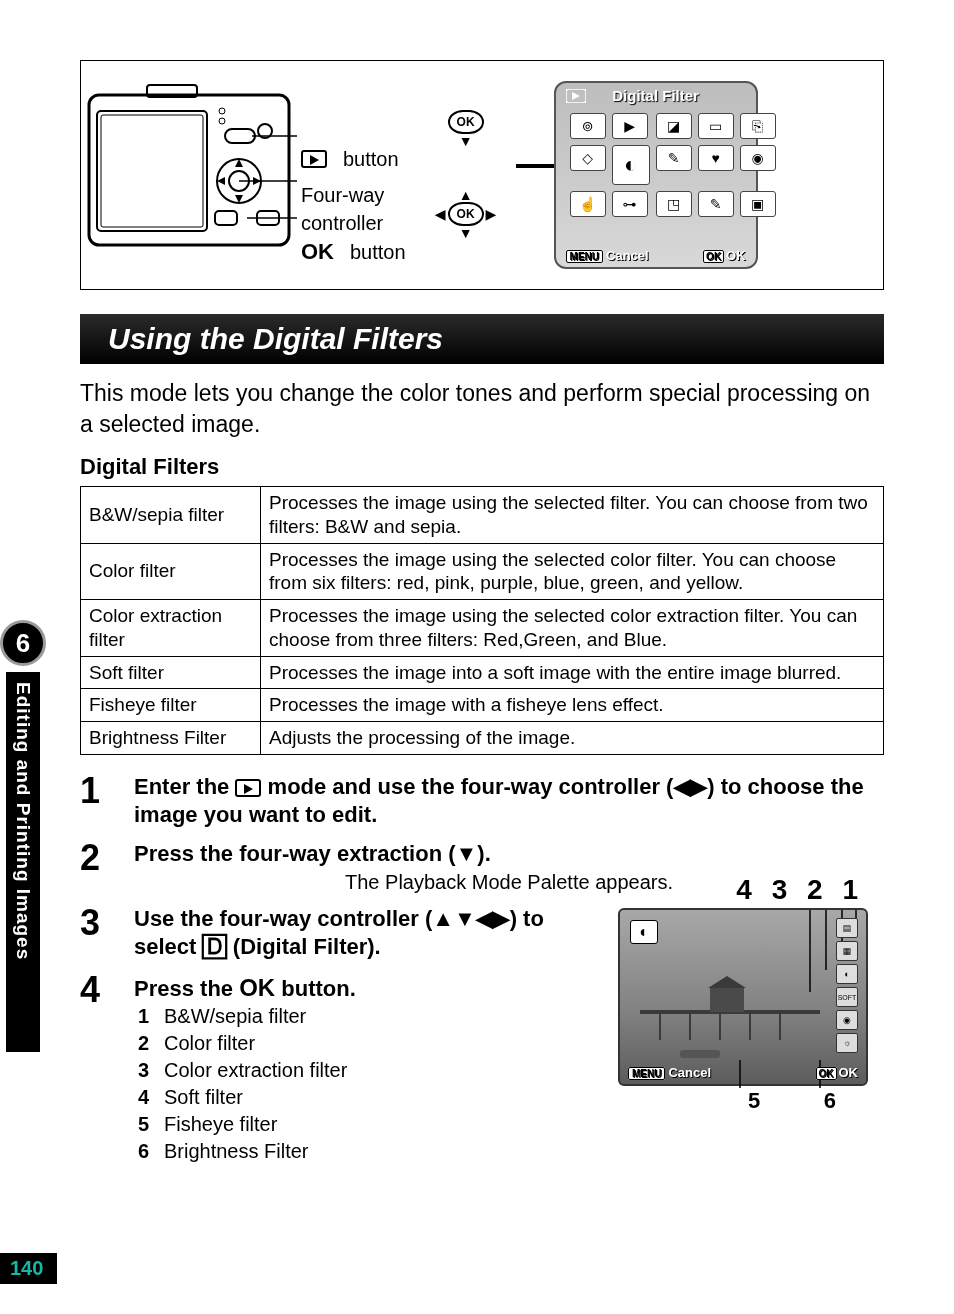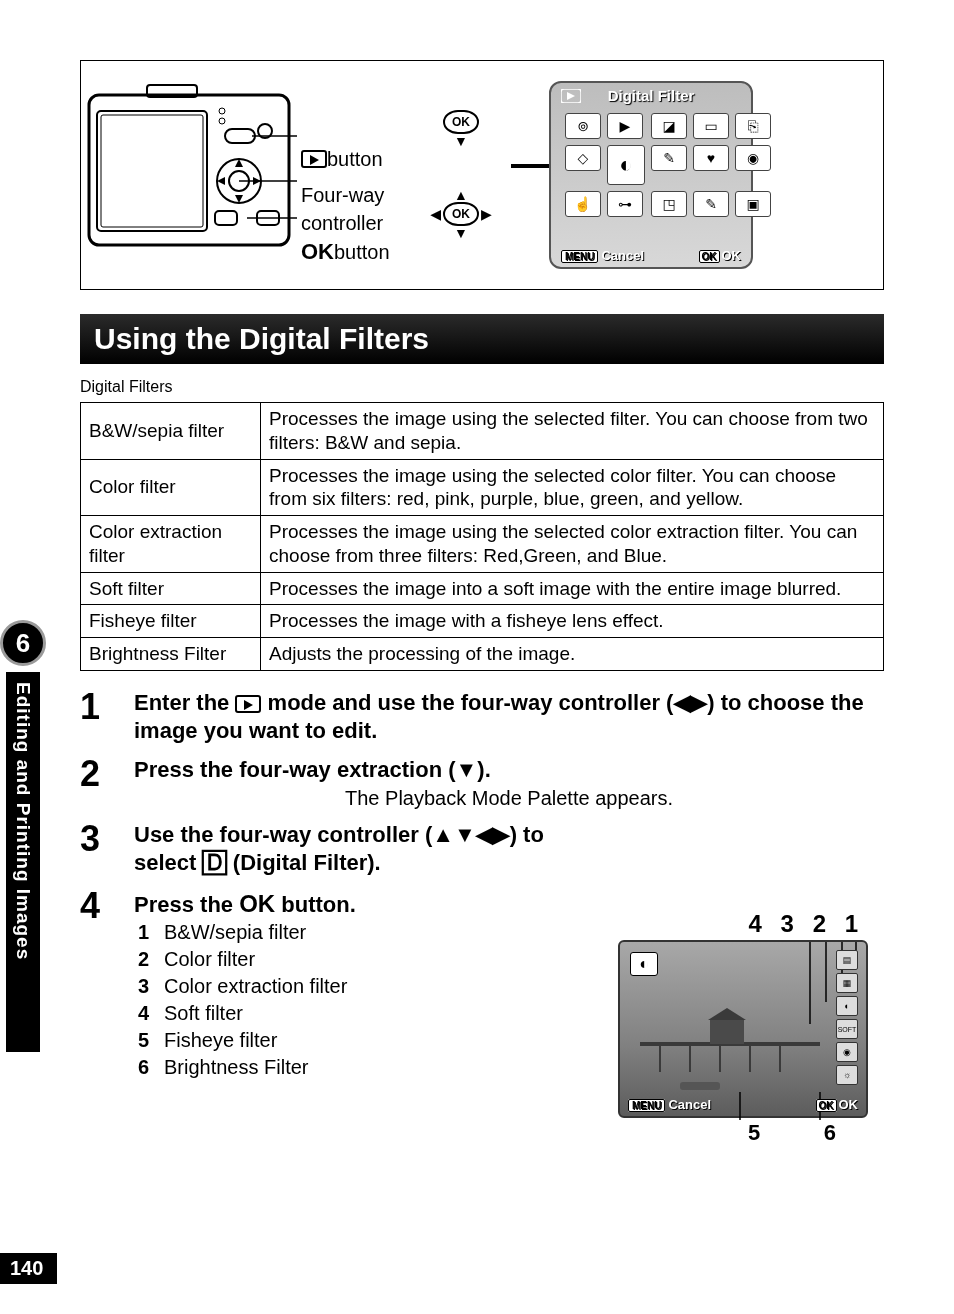--- a/index.html
+++ b/index.html
@@ -2,54 +2,54 @@
 <html><head>
 <meta charset="utf-8">
 <style>
   * { box-sizing: border-box; margin: 0; padding: 0; }
   html, body { width: 954px; height: 1314px; font-family: Arial, Helvetica, sans-serif; background: #fff; color: #000; position: relative; }
   .page { position: relative; width: 954px; height: 1314px; padding: 60px 70px 60px 80px; }
   .side-tab { position: absolute; left: 0; top: 620px; display: flex; flex-direction: column; align-items: center; }
   .side-tab .circle { width: 46px; height: 46px; border-radius: 50%; background: #000; color: #fff; display: flex; align-items: center; justify-content: center; font-size: 26px; font-weight: bold; border: 3px solid #9a9a9a; }
   .side-tab .bar { width: 34px; height: 380px; background: #000; margin-top: 6px; display: flex; align-items: flex-start; justify-content: center; padding-top: 10px; }
   .side-tab .bar span { writing-mode: vertical-rl; text-orientation: mixed; color: #fff; font-weight: bold; font-size: 19px; letter-spacing: 1px; }
-  .page-num { position: absolute; left: 0; bottom: 30px; background: #000; color: #ffffff; font-weight: bold; font-size: 20px; padding: 4px 14px 4px 10px; }
+  .page-num { position: absolute; left: 0; bottom: 30px; background: #000; color: #14b8a6; font-weight: bold; font-size: 20px; padding: 4px 14px 4px 10px; }
   .diagram-box { border: 1.5px solid #000; width: 100%; height: 230px; position: relative; margin-bottom: 24px; display: flex; }
   .camera-area { flex: 0 0 220px; padding: 20px 0 0 6px; }
   .camera-svg { width: 210px; height: 180px; }
   .labels { flex: 0 0 100px; padding-top: 84px; font-size: 20px; line-height: 1.4; }
-  .labels .row { display: flex; align-items: center; margin-bottom: 8px; }
+  .labels .row { display: flex; align-items: center; margin-bottom: 8px; gap: 16px; }
   .ok-navs { flex: 0 0 120px; display:flex; flex-direction:column; align-items:center; justify-content:center; gap:40px; position:relative; }
   .arrow-r { position:absolute; left: 110px; top: 94px; }
   .lcd-preview { flex: 0 0 260px; display:flex; align-items:center; justify-content:center; }
   .lcd-box { width: 204px; height: 188px; background: linear-gradient(#bdbdbd,#d8d8d8); border: 2px solid #555; border-radius: 12px; position: relative; padding: 6px 5px; }
   .lcd-title { position:absolute; top:4px; left:0; right:0; text-align:center; font-weight:bold; color:#fff; text-shadow:1px 1px 1px #000; font-size:15px; }
   .lcd-grid { position:absolute; top:30px; left:14px; right:14px; display:grid; grid-template-columns: repeat(5, 1fr); gap:6px; }
   .lcd-grid .ic { width:36px; height:26px; background:#fff; border:1px solid #444; border-radius:3px; display:flex; align-items:center; justify-content:center; font-size:14px; }
   .lcd-grid .ic.big { width:38px; height:40px; font-size:22px; }
   .lcd-bottom { position:absolute; bottom:4px; left:10px; right:10px; display:flex; justify-content:space-between; font-size:13px; font-weight:bold; color:#fff; text-shadow:1px 1px 0 #000; align-items:center; }
   .menu-badge { background:#fff; color:#000; border:1px solid #000; border-radius:2px; padding:0 3px; font-size:10px; font-weight:bold; margin-right:3px; }
   .ok-badge { background:#fff; color:#000; border:1px solid #000; border-radius:2px; padding:0 2px; font-size:10px; font-weight:bold; margin-right:2px; }
-  .section-bar { background: linear-gradient(#2b2b2b, #000); color:#fff; font-size:30px; font-weight:bold; padding: 8px 14px; margin-bottom: 14px; }
+  .section-bar { background: linear-gradient(#2b2b2b, #000); color:#fff; font-size:30px; font-weight:bold; padding: 8px 28px; margin-bottom: 14px; font-style: italic; }
   .intro { font-size:23px; line-height:1.35; margin-bottom: 14px; }
-  .sub-h { font-size:16px; font-weight:normal; margin-bottom:6px; }
+  .sub-h { font-size:22px; font-weight:bold; margin-bottom:6px; }
   table.filters { width:100%; border-collapse: collapse; font-size:19px; margin-bottom:18px; }
   table.filters td { border:1px solid #000; padding:4px 8px; vertical-align: middle; line-height:1.25; }
   table.filters td.name { width:180px; }
   .steps { }
   .step { display:flex; margin-bottom:10px; }
   .step .num { flex:0 0 54px; font-size:36px; font-weight:bold; line-height:1; }
   .step .body { flex:1; }
   .step .title { font-size:22px; font-weight:bold; line-height:1.3; }
   .step .desc { font-size:20px; line-height:1.3;text-align:center; }
   .step .list { font-size:20px; line-height:1.35; padding-left:4px; }
   .step .list div { display:flex; gap:8px; }
   .step .list .ln { font-weight:bold; width:18px; }
   .right-fig { position:absolute; right:76px; top:874px; width:260px; }
-  .right-fig .call { font-size:24px; font-weight:bold; letter-spacing:6px; text-align:right; padding-right:14px;margin-top:36px; }
+  .right-fig .call { font-size:28px; font-weight:bold; letter-spacing:6px; text-align:right; padding-right:14px; }
   .screen2 { width:250px; height:178px; background: linear-gradient(#a8a8a8,#808080 60%, #5c5c5c); border:2px solid #333; border-radius:6px; position:relative; margin-top:2px; }
   .screen2 .topicon { position:absolute; top:10px; left:10px; width:28px; height:24px; background:#fff; border:1px solid #000; border-radius:3px; display:flex; align-items:center; justify-content:center; font-size:16px; }
   .screen2 .sidebar { position:absolute; right:8px; top:8px; width:22px; display:flex; flex-direction:column; gap:3px; }
   .screen2 .sidebar .s { width:22px; height:20px; background:#ddd; border:1px solid #333; border-radius:2px; font-size:9px; display:flex; align-items:center; justify-content:center; }
   .screen2 .bot { position:absolute; bottom:4px; left:8px; right:8px; display:flex; justify-content:space-between; font-size:13px; font-weight:bold; color:#fff; text-shadow:1px 1px 0 #000; align-items:center;}
   .right-fig .legend { display:flex; justify-content:space-between; font-size:22px; font-weight:bold; padding: 2px 42px 0 130px; }
   .play-icon { display:inline-block; width:26px; height:18px; border:2px solid #000; border-radius:3px; vertical-align:middle; position:relative; }
   .play-icon::after { content:''; position:absolute; left:7px; top:3px; border-left:9px solid #000; border-top:5px solid transparent; border-bottom:5px solid transparent; }
   .oknav { display:inline-flex; flex-direction:column; align-items:center; }
   .oknav .tri { font-size:14px; line-height:1; }
@@ -149,20 +149,21 @@
         </div>
         <div class="lcd-bottom">
           <span><span class="menu-badge">MENU</span><span>Cancel</span></span>
           <span><span class="ok-badge">OK</span><span>OK</span></span>
         </div>
       </div>
     </div>
   </div>
 
   <div class="section-bar">Using the Digital Filters</div>
+  <p class="intro">This mode lets you change the color tones and perform special processing on a selected image.</p>
   <div class="sub-h">Digital Filters</div>
 
   <table class="filters">
     <tbody id="filters-body">
         <tr>
           <td class="name">B&amp;W/sepia filter</td>
           <td>Processes the image using the selected filter. You can choose from two filters: B&amp;W and sepia.</td>
         </tr>
         <tr>
           <td class="name">Color filter</td>

